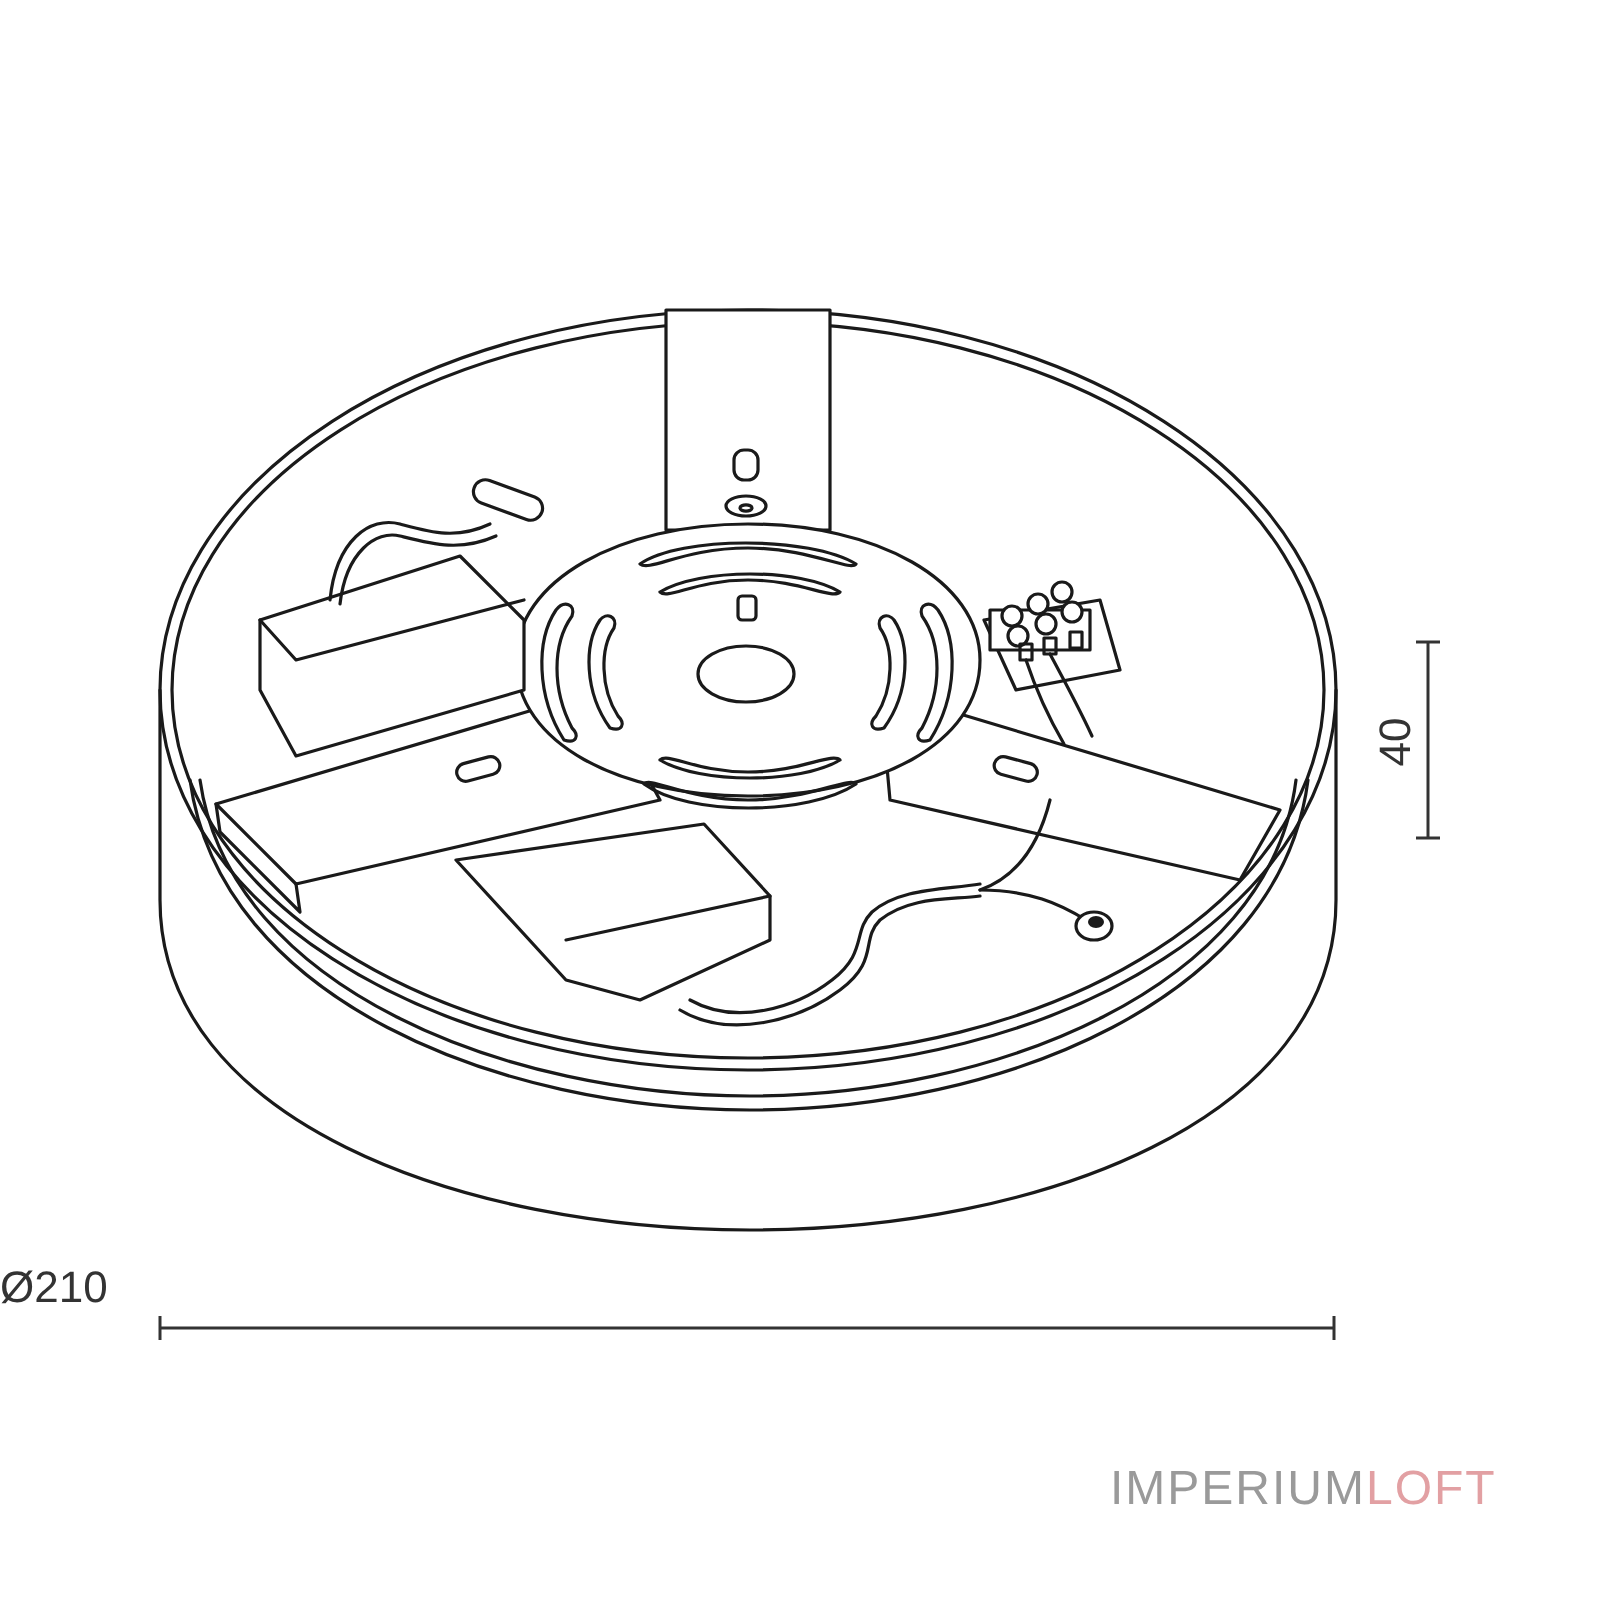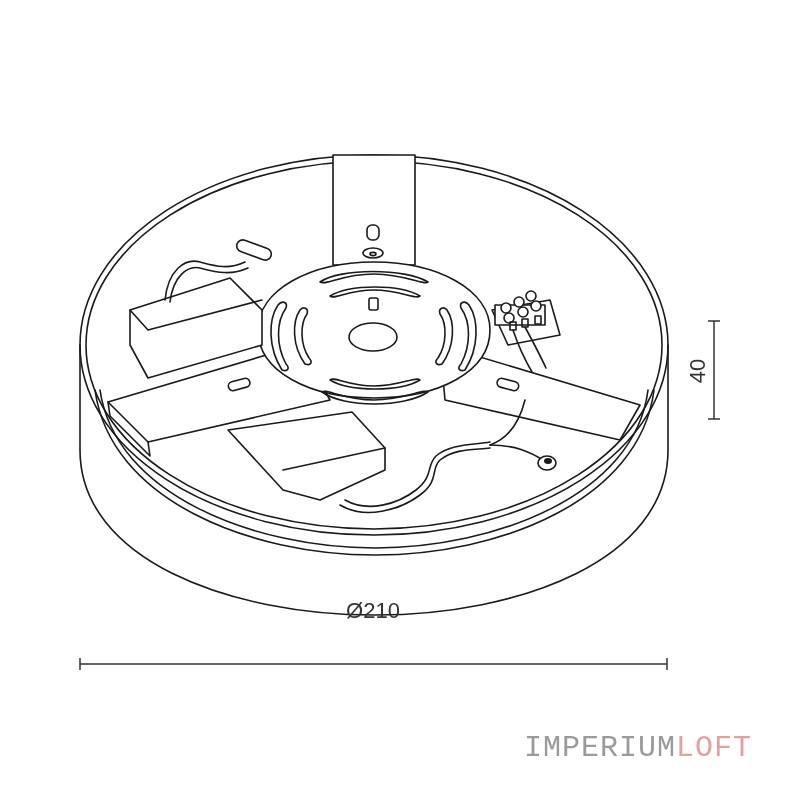--- a/index.html
+++ b/index.html
@@ -2,23 +2,23 @@
 <html><head>
   <meta charset="utf-8">
   <style>
     html, body { margin: 0; padding: 0; background: #ffffff; }
     body { width: 800px; height: 800px; position: relative; overflow: hidden; font-family: "Liberation Sans", sans-serif; }
     #drawing { position: absolute; left: 0; top: 0; width: 800px; height: 800px; }
     .ln { fill: none; stroke: #1a1a1a; stroke-width: 1.6; stroke-linejoin: round; stroke-linecap: round; }
     .fw { fill: #ffffff; stroke: #1a1a1a; stroke-width: 1.6; stroke-linejoin: round; }
     .dim { fill: none; stroke: #333333; stroke-width: 1.5; }
     .dim-label { position: absolute; color: #333333; font-family: "Liberation Sans", sans-serif; font-size: 22px; }
-    #dim-width-label { left: 0; width: 746px; top: 598px; text-align: center; }
+    #dim-width-label { left: 0; width: 746px; top: 631px; }
     #dim-height-label { left: 676px; top: 358px; transform: rotate(-90deg); transform-origin: center; width: 44px; text-align: center; }
-    #logo { position: absolute; left: 524px; top: 731px; font-size: 30px; letter-spacing: 1px; font-family: Liberation Mono, monospace; font-weight: 300; }
+    #logo { position: absolute; left: 555px; top: 731px; font-size: 24px; letter-spacing: 1px; font-family: Liberation Sans, sans-serif; font-weight: 300; }
     #logo .a { color: #9a9a9a; }
     #logo .b { color: #e2a0a3; }
   </style>
 </head>
 <body>
 
 <svg id="drawing" viewBox="0 0 800 800" xmlns="http://www.w3.org/2000/svg">
 
   <g>
 

